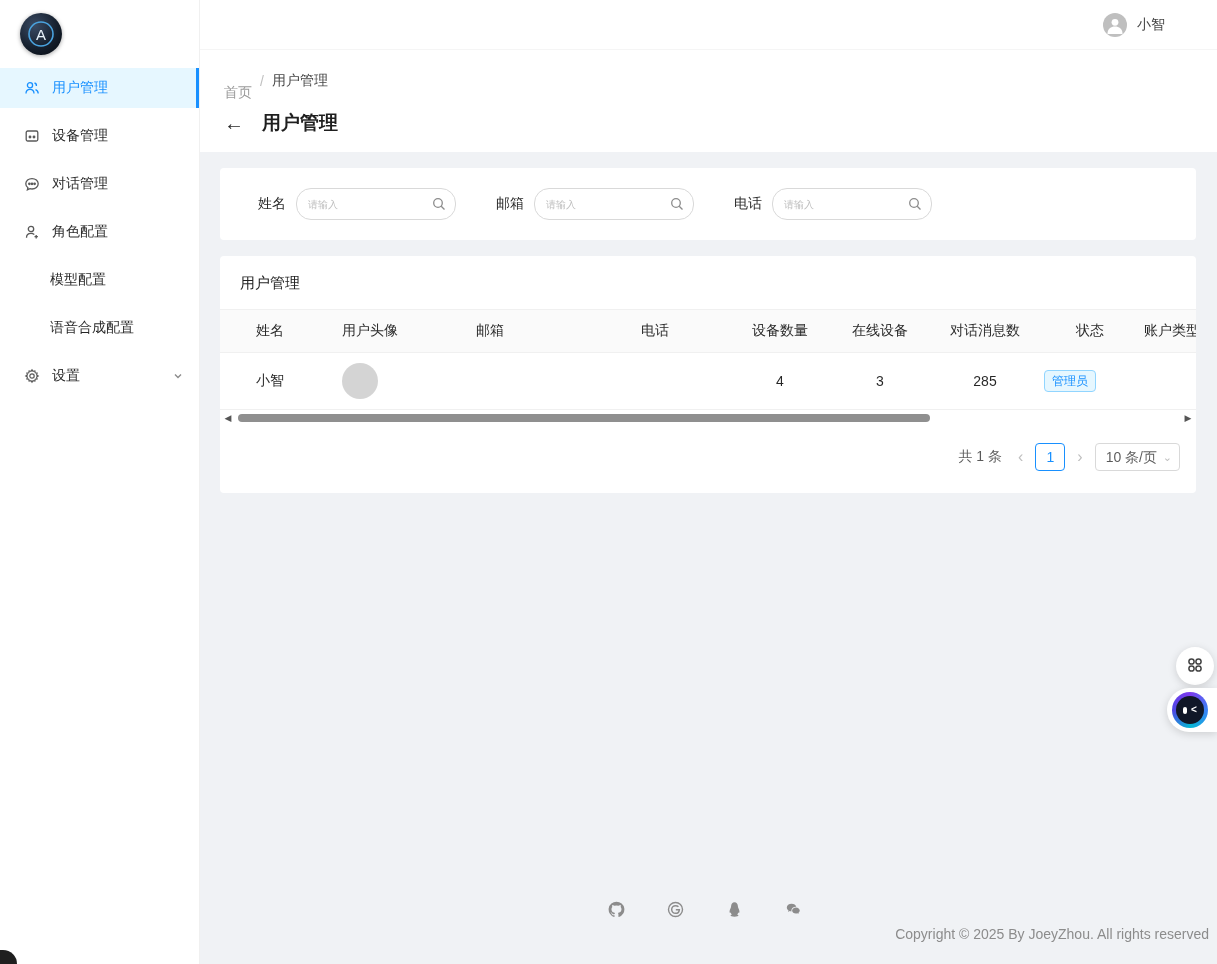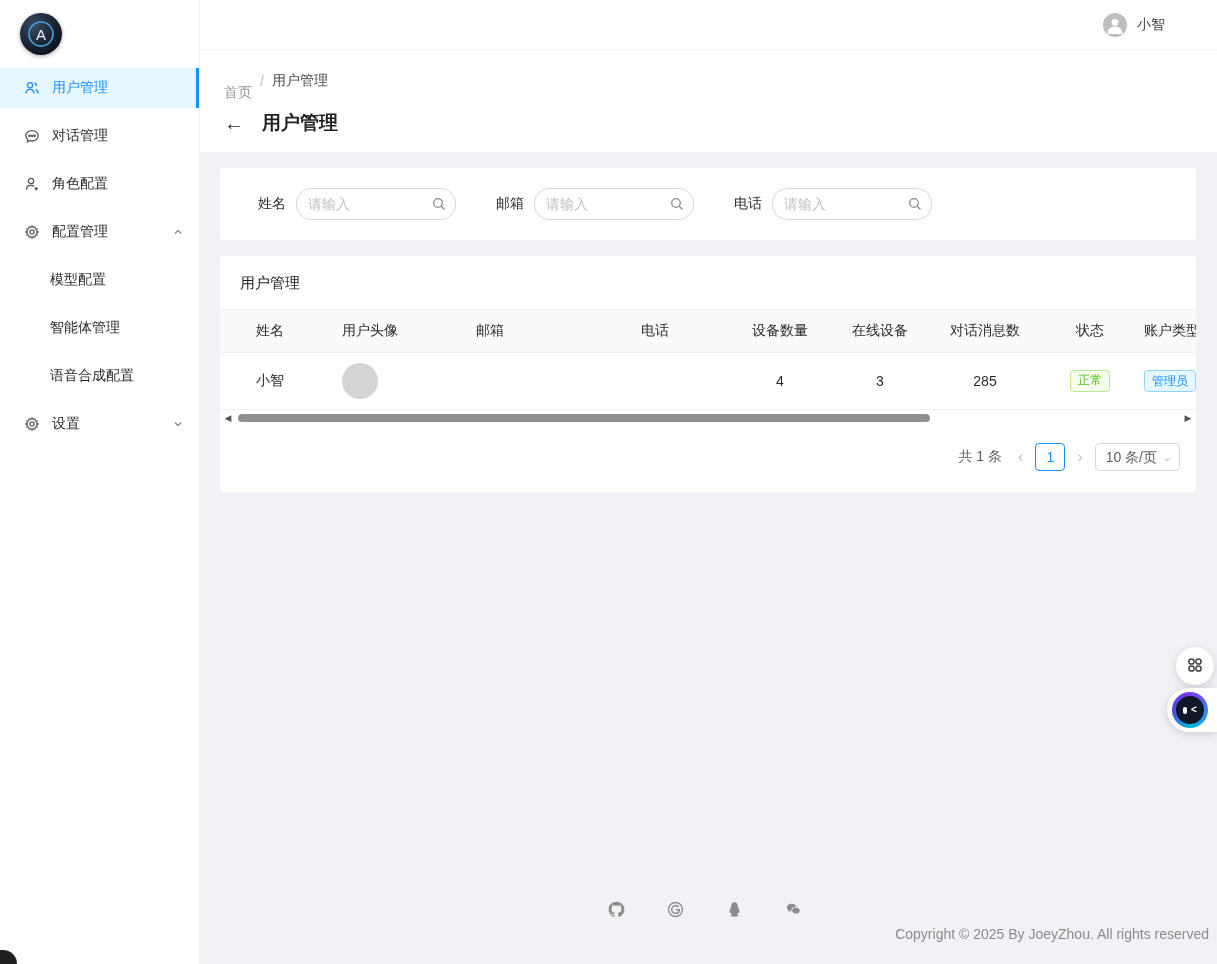--- a/index.html
+++ b/index.html
@@ -39,41 +39,41 @@
   .page-title { font-size:19px; font-weight:bold; color:#1f1f1f; }
 
   .content { padding:16px 21px 0 20px; }
   .card { background:#fff; border-radius:4px; }
 
   
   .filter-card { height:72px; display:flex; align-items:center; padding:0 22px 0 38px; }
   .filter-item { display:flex; align-items:center; margin-right:40px; }
   .filter-label { margin-right:10px; color:rgba(0,0,0,.85); white-space:nowrap; }
   .input-wrap { position:relative; width:160px; height:32px; }
-  .input-wrap input { width:100%; height:32px; border:1px solid #d9d9d9; border-radius:15px; padding:0 30px 0 11px; font-size:14px; color:rgba(0,0,0,.85); outline:none; font-family:inherit; }
+  .input-wrap input { width:100%; height:32px; border:1px solid #d9d9d9; border-radius:15px; padding:0 30px 0 11px; font-size:10px; color:rgba(0,0,0,.85); outline:none; font-family:inherit; }
   .input-wrap input::placeholder { color:#bfbfbf; }
   .input-suffix { position:absolute; right:9px; top:8px; width:16px; height:16px; pointer-events:none; }
 
   
   .table-card { margin-top:16px; padding-bottom:16px; }
   .card-title { padding:18px 20px 16px; font-size:15px; color:rgba(0,0,0,.88); }
   .table-clip { width:100%; overflow:hidden; }
   .t-row { display:flex; width:1040px; }
   .t-head { background:#fafafa; border-top:1px solid #f0f0f0; border-bottom:1px solid #f0f0f0; }
   .t-head .cell { padding:12px 0; color:rgba(0,0,0,.85); }
   .t-body { border-bottom:1px solid #f0f0f0; }
   .t-body .cell { padding:10px 0; display:flex; align-items:center; min-height:56px; }
   .cell { flex:none; }
   .c1 { width:110px; padding-left:36px !important; }
   .c2 { width:146px; padding-left:12px !important; }
   .c3 { width:165px; }
   .c4 { width:89px; }
   .c5,.c6 { width:100px; }
   .c7 { width:110px; }
-  .c8 { width:100px;font-family:Liberation Mono, monospace; }
+  .c8 { width:100px; }
   .c9 { width:120px; padding-left:4px !important; }
   .t-head .c5,.t-head .c6,.t-head .c7,.t-head .c8 { text-align:center; }
   .t-body .c5,.t-body .c6,.t-body .c7,.t-body .c8 { justify-content:center; }
   .avatar-lg { width:36px; height:36px; border-radius:50%; background:#d4d4d4; }
   .tag { font-size:12px; line-height:20px; padding:0 7px; border-radius:4px; white-space:nowrap; }
   .tag-green { color:#52c41a; background:#f6ffed; border:1px solid #b7eb8f; }
   .tag-blue { color:#1890ff; background:#e6f7ff; border:1px solid #91d5ff; }
 
   
   .hscroll { display:flex; align-items:center; height:14px; margin:1px 2px 0; }
@@ -127,20 +127,30 @@
           <svg width="16" height="16" viewBox="0 0 16 16" fill="none" stroke-width="1.3">
             <circle cx="6" cy="5.2" r="2.6"></circle>
               <path d="M2 13.5 C2 10.6 4 9.3 6 9.3 C8 9.3 10 10.6 10 13.5"></path>
             <path d="M10.5 3 C12 3.4 12.6 4.6 12.4 6"></path>
               <path d="M11.5 9.6 C13.3 10.2 14.2 11.6 14.2 13.5"></path>
           </svg>
         </span>
         <span>用户管理</span>
       </div>
 
+      <div class="nav-item">
+        <span class="nav-icon">
+          <svg width="16" height="16" viewBox="0 0 16 16" fill="none" stroke-width="1.3">
+            <rect x="2.2" y="3" width="11.6" height="10" rx="1.5"></rect>
+            <circle cx="6" cy="9" r="0.8" fill="#595959"></circle>
+              <circle cx="10" cy="9" r="0.8" fill="#595959"></circle>
+          </svg>
+        </span>
+        <span>设备管理</span>
+      </div>
 
       <div class="nav-item">
         <span class="nav-icon">
           <svg width="16" height="16" viewBox="0 0 16 16" fill="none" stroke-width="1.3">
             <path d="M8 2.6 C4.5 2.6 1.8 4.9 1.8 7.8 C1.8 9.4 2.6 10.8 3.9 11.7 L3.4 13.8 L5.9 12.6 C6.6 12.8 7.3 13 8 13 C11.5 13 14.2 10.7 14.2 7.8 C14.2 4.9 11.5 2.6 8 2.6 Z"></path>
             <circle cx="5.4" cy="7.8" r="0.7" fill="#595959"></circle>
               <circle cx="8" cy="7.8" r="0.7" fill="#595959"></circle>
               <circle cx="10.6" cy="7.8" r="0.7" fill="#595959"></circle>
           </svg>
         </span>
@@ -151,40 +161,23 @@
         <span class="nav-icon">
           <svg width="16" height="16" viewBox="0 0 16 16" fill="none" stroke-width="1.3">
             <circle cx="7" cy="5" r="2.7"></circle>
               <path d="M2.5 13.8 C2.5 10.8 4.7 9.4 7 9.4 C8.2 9.4 9.4 9.8 10.3 10.5"></path>
             <path d="M12.2 11 L12.2 14.4 M10.5 12.7 L13.9 12.7"></path>
           </svg>
         </span>
         <span>角色配置</span>
       </div>
 
-      <div class="nav-item">
-        <span class="nav-icon">
-          <svg width="16" height="16" viewBox="0 0 16 16" fill="none" stroke-width="1.2">
-            <circle cx="8" cy="8" r="2.2"></circle>
-            <path d="M8 1.8 L9 3.4 L10.9 2.9 L11.2 4.8 L13.1 5.1 L12.6 7 L14.2 8 L12.6 9 L13.1 10.9 L11.2 11.2 L10.9 13.1 L9 12.6 L8 14.2 L7 12.6 L5.1 13.1 L4.8 11.2 L2.9 10.9 L3.4 9 L1.8 8 L3.4 7 L2.9 5.1 L4.8 4.8 L5.1 2.9 L7 3.4 Z"></path>
-          </svg>
-        </span>
-        <span>配置管理</span>
-        <span class="nav-caret">
-          <svg width="10" height="10" viewBox="0 0 10 10" fill="none" stroke-width="1.4">
-              <path d="M2 6.5 L5 3.5 L8 6.5"></path>
-            </svg>
-        </span>
-      </div>
 
       <div class="nav-sub">
         <span>模型配置</span>
-      </div>
-      <div class="nav-sub">
-        <span>智能体管理</span>
       </div>
       <div class="nav-sub">
         <span>语音合成配置</span>
       </div>
 
       <div class="nav-item">
         <span class="nav-icon">
           <svg width="16" height="16" viewBox="0 0 16 16" fill="none" stroke-width="1.2">
             <circle cx="8" cy="8" r="2.2"></circle>
             <path d="M8 1.8 L9 3.4 L10.9 2.9 L11.2 4.8 L13.1 5.1 L12.6 7 L14.2 8 L12.6 9 L13.1 10.9 L11.2 11.2 L10.9 13.1 L9 12.6 L8 14.2 L7 12.6 L5.1 13.1 L4.8 11.2 L2.9 10.9 L3.4 9 L1.8 8 L3.4 7 L2.9 5.1 L4.8 4.8 L5.1 2.9 L7 3.4 Z"></path>
@@ -286,23 +279,20 @@
           <div class="t-row t-body">
             <div class="cell c1">小智</div>
             <div class="cell c2">
               <span class="avatar-lg"></span>
             </div>
             <div class="cell c3"></div>
             <div class="cell c4"></div>
             <div class="cell c5">4</div>
             <div class="cell c6">3</div>
             <div class="cell c7">285</div>
-            <div class="cell c8">
-              <span class="tag tag-green">正常</span>
-            </div>
             <div class="cell c9">
               <span class="tag tag-blue">管理员</span>
             </div>
           </div>
         </div>
 
         <div class="hscroll">
           <span class="hs-arrow">◀</span>
           <span class="hs-track">
             <span class="hs-thumb"></span>

